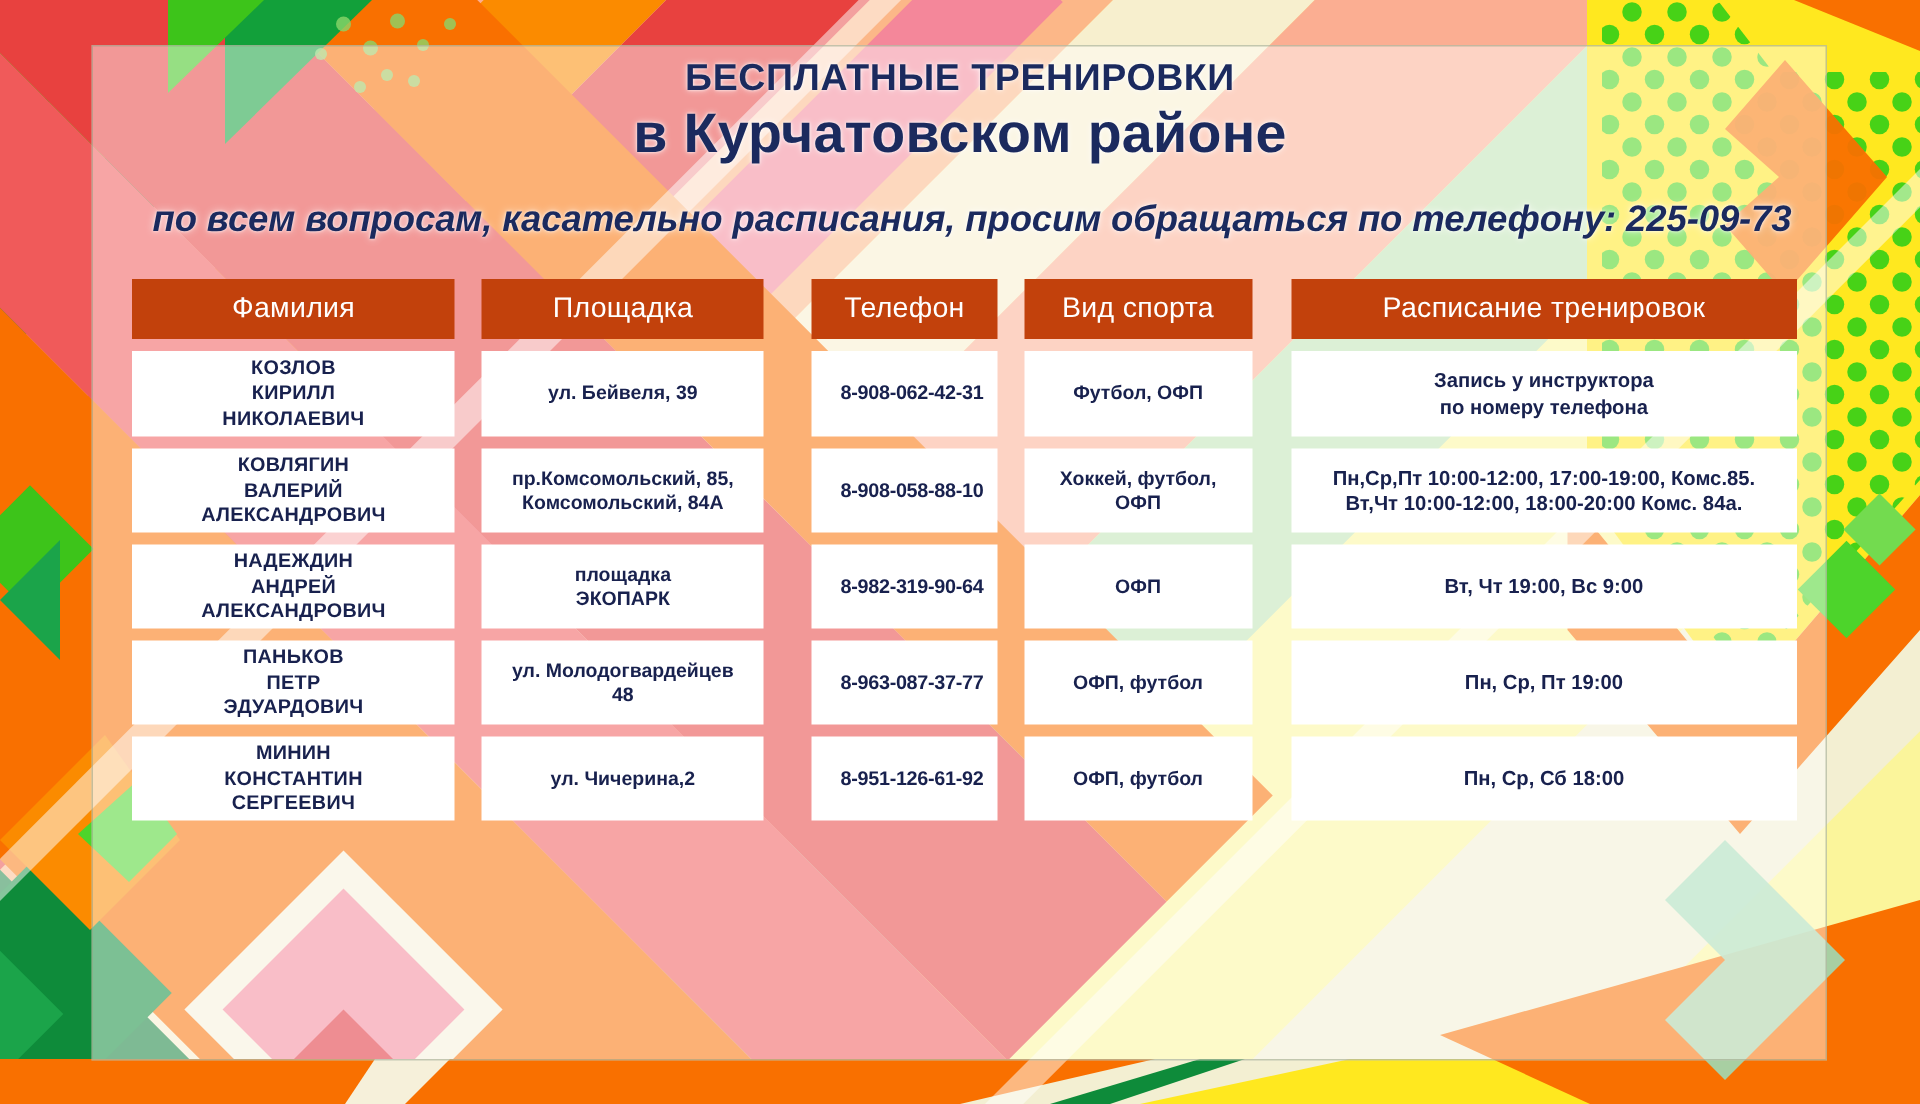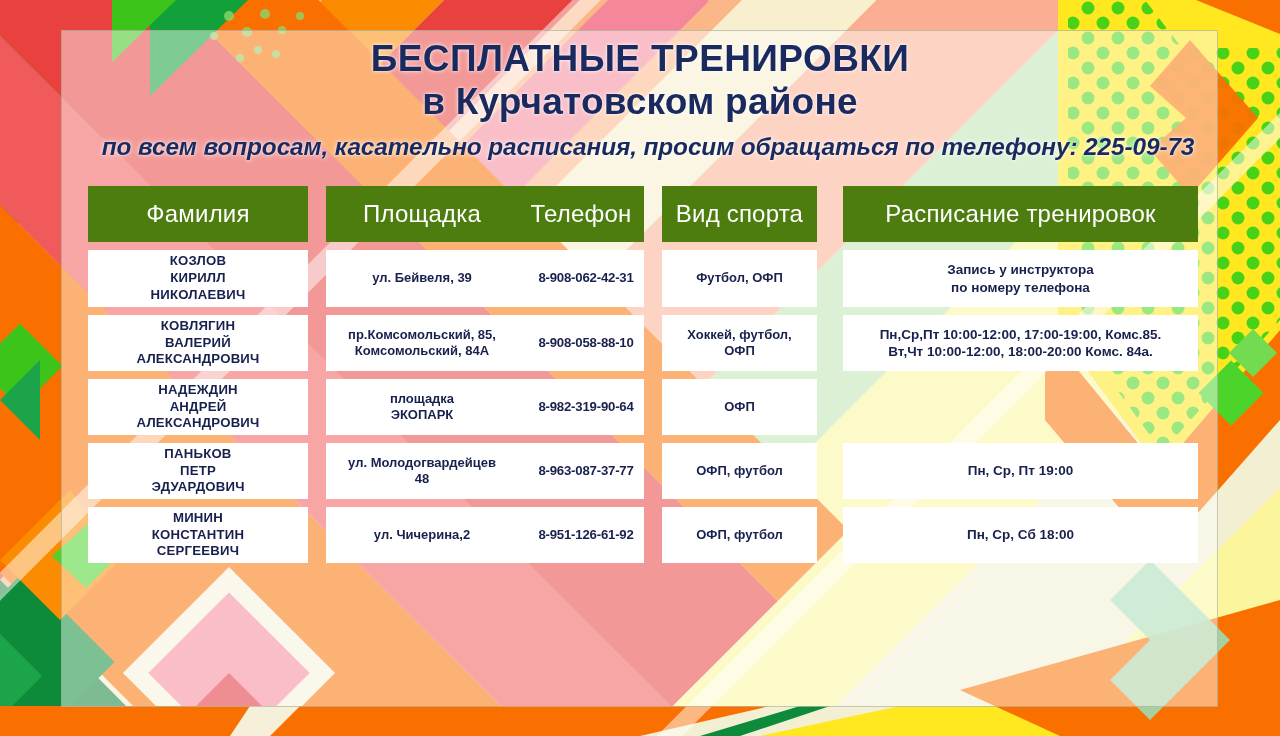--- a/index.html
+++ b/index.html
@@ -22,21 +22,21 @@
     border:1px solid rgba(150,160,130,0.55);
     box-sizing:border-box;
   }
 
   
   .title-block{
     position:absolute;left:0;right:0;top:38px;text-align:center;
     color:#1B2A5E;
   }
   .title-line1{
-    font-size:37px;font-weight:bold;letter-spacing:.4px;line-height:1.12;
+    font-size:25px;font-weight:bold;letter-spacing:.4px;line-height:1.12;
     text-shadow:0 0 2px rgba(255,255,255,.85),0 0 5px rgba(255,255,255,.7);
   }
   .title-line2{
     font-size:37px;font-weight:bold;letter-spacing:.2px;line-height:1.25;
     text-shadow:0 0 2px rgba(255,255,255,.85),0 0 5px rgba(255,255,255,.7);
   }
   .subtitle{
     position:absolute;left:62px;right:46px;top:133px;text-align:center;
     color:#1B2A5E;font-size:24.5px;font-weight:bold;font-style:italic;
     letter-spacing:-.1px;white-space:nowrap;
@@ -55,28 +55,28 @@
   .cell{
     box-sizing:border-box;
     display:flex;align-items:center;justify-content:center;
     text-align:center;
     color:#18214E;
     font-weight:bold;
     padding:4px 6px;
   }
   
   .c-name   {width:220px;margin-right:18px;}
-  .c-place  {width:192px;margin-right:0;}
+  .c-place  {width:192px;margin-right:32px;}
   .c-phone  {width:126px;margin-right:18px;}
   .c-sport  {width:155px;margin-right:26px;}
   .c-sched  {width:345px;flex:1 1 auto;}
 
   .hcell{
-    background:#4d7c0f;color:#FFFFFF;font-weight:normal;
-    height:56px;font-size:24px;letter-spacing:.2px;
+    background:#c2410c;color:#FFFFFF;font-weight:normal;
+    height:40px;font-size:19px;letter-spacing:.2px;
   }
   .bcell{
     background:#FFFFFF;
     height:56px;
     font-size:13px;
     line-height:1.27;
   }
   .r1 .bcell{height:57px;}
   .c-sched.bcell{font-size:13.5px;}
   .c-name.bcell{font-size:13.2px;letter-spacing:.2px;}
@@ -241,20 +241,21 @@
     </div>
 
     <div class="trow">
       <div class="cell bcell c-name nm">НАДЕЖДИН
 АНДРЕЙ
 АЛЕКСАНДРОВИЧ</div>
       <div class="cell bcell c-place nm">площадка
 ЭКОПАРК</div>
       <div class="cell bcell c-phone">8-982-319-90-64</div>
       <div class="cell bcell c-sport nm">ОФП</div>
+      <div class="cell bcell c-sched nm">Вт, Чт 19:00, Вс 9:00</div>
     </div>
 
     <div class="trow">
       <div class="cell bcell c-name nm">ПАНЬКОВ
 ПЕТР
 ЭДУАРДОВИЧ</div>
       <div class="cell bcell c-place nm">ул. Молодогвардейцев
 48</div>
       <div class="cell bcell c-phone">8-963-087-37-77</div>
       <div class="cell bcell c-sport nm">ОФП, футбол</div>

